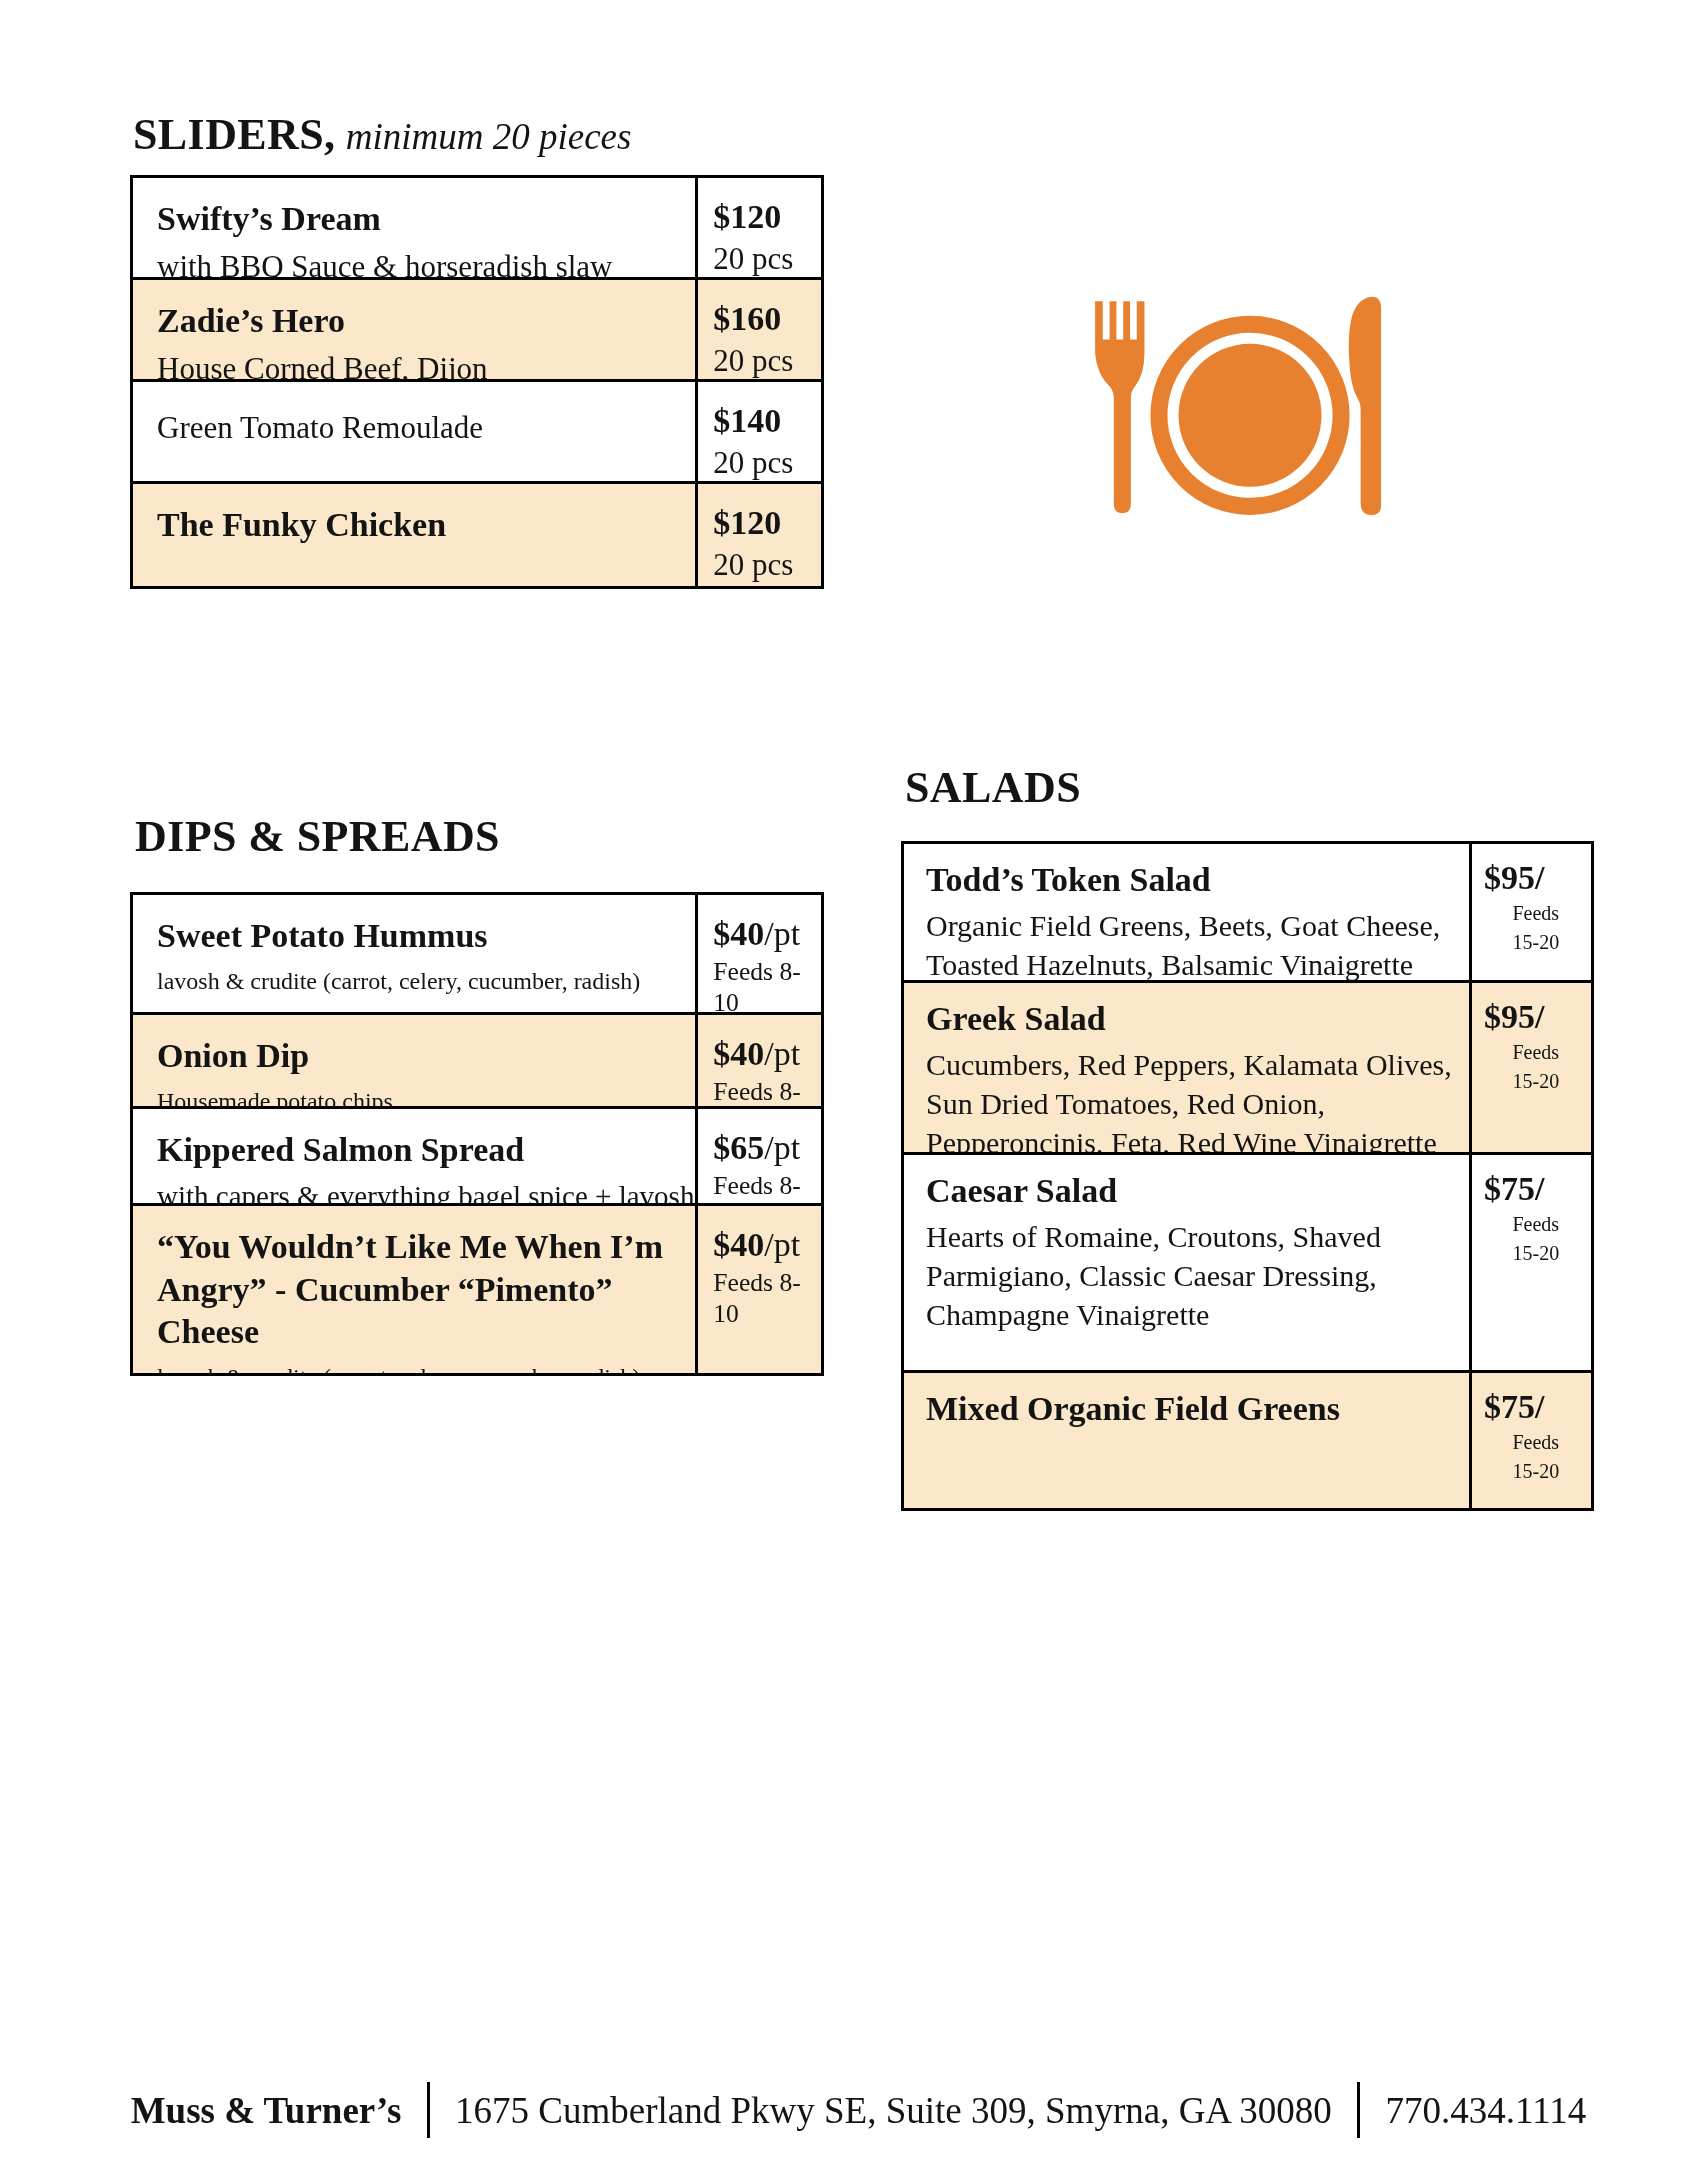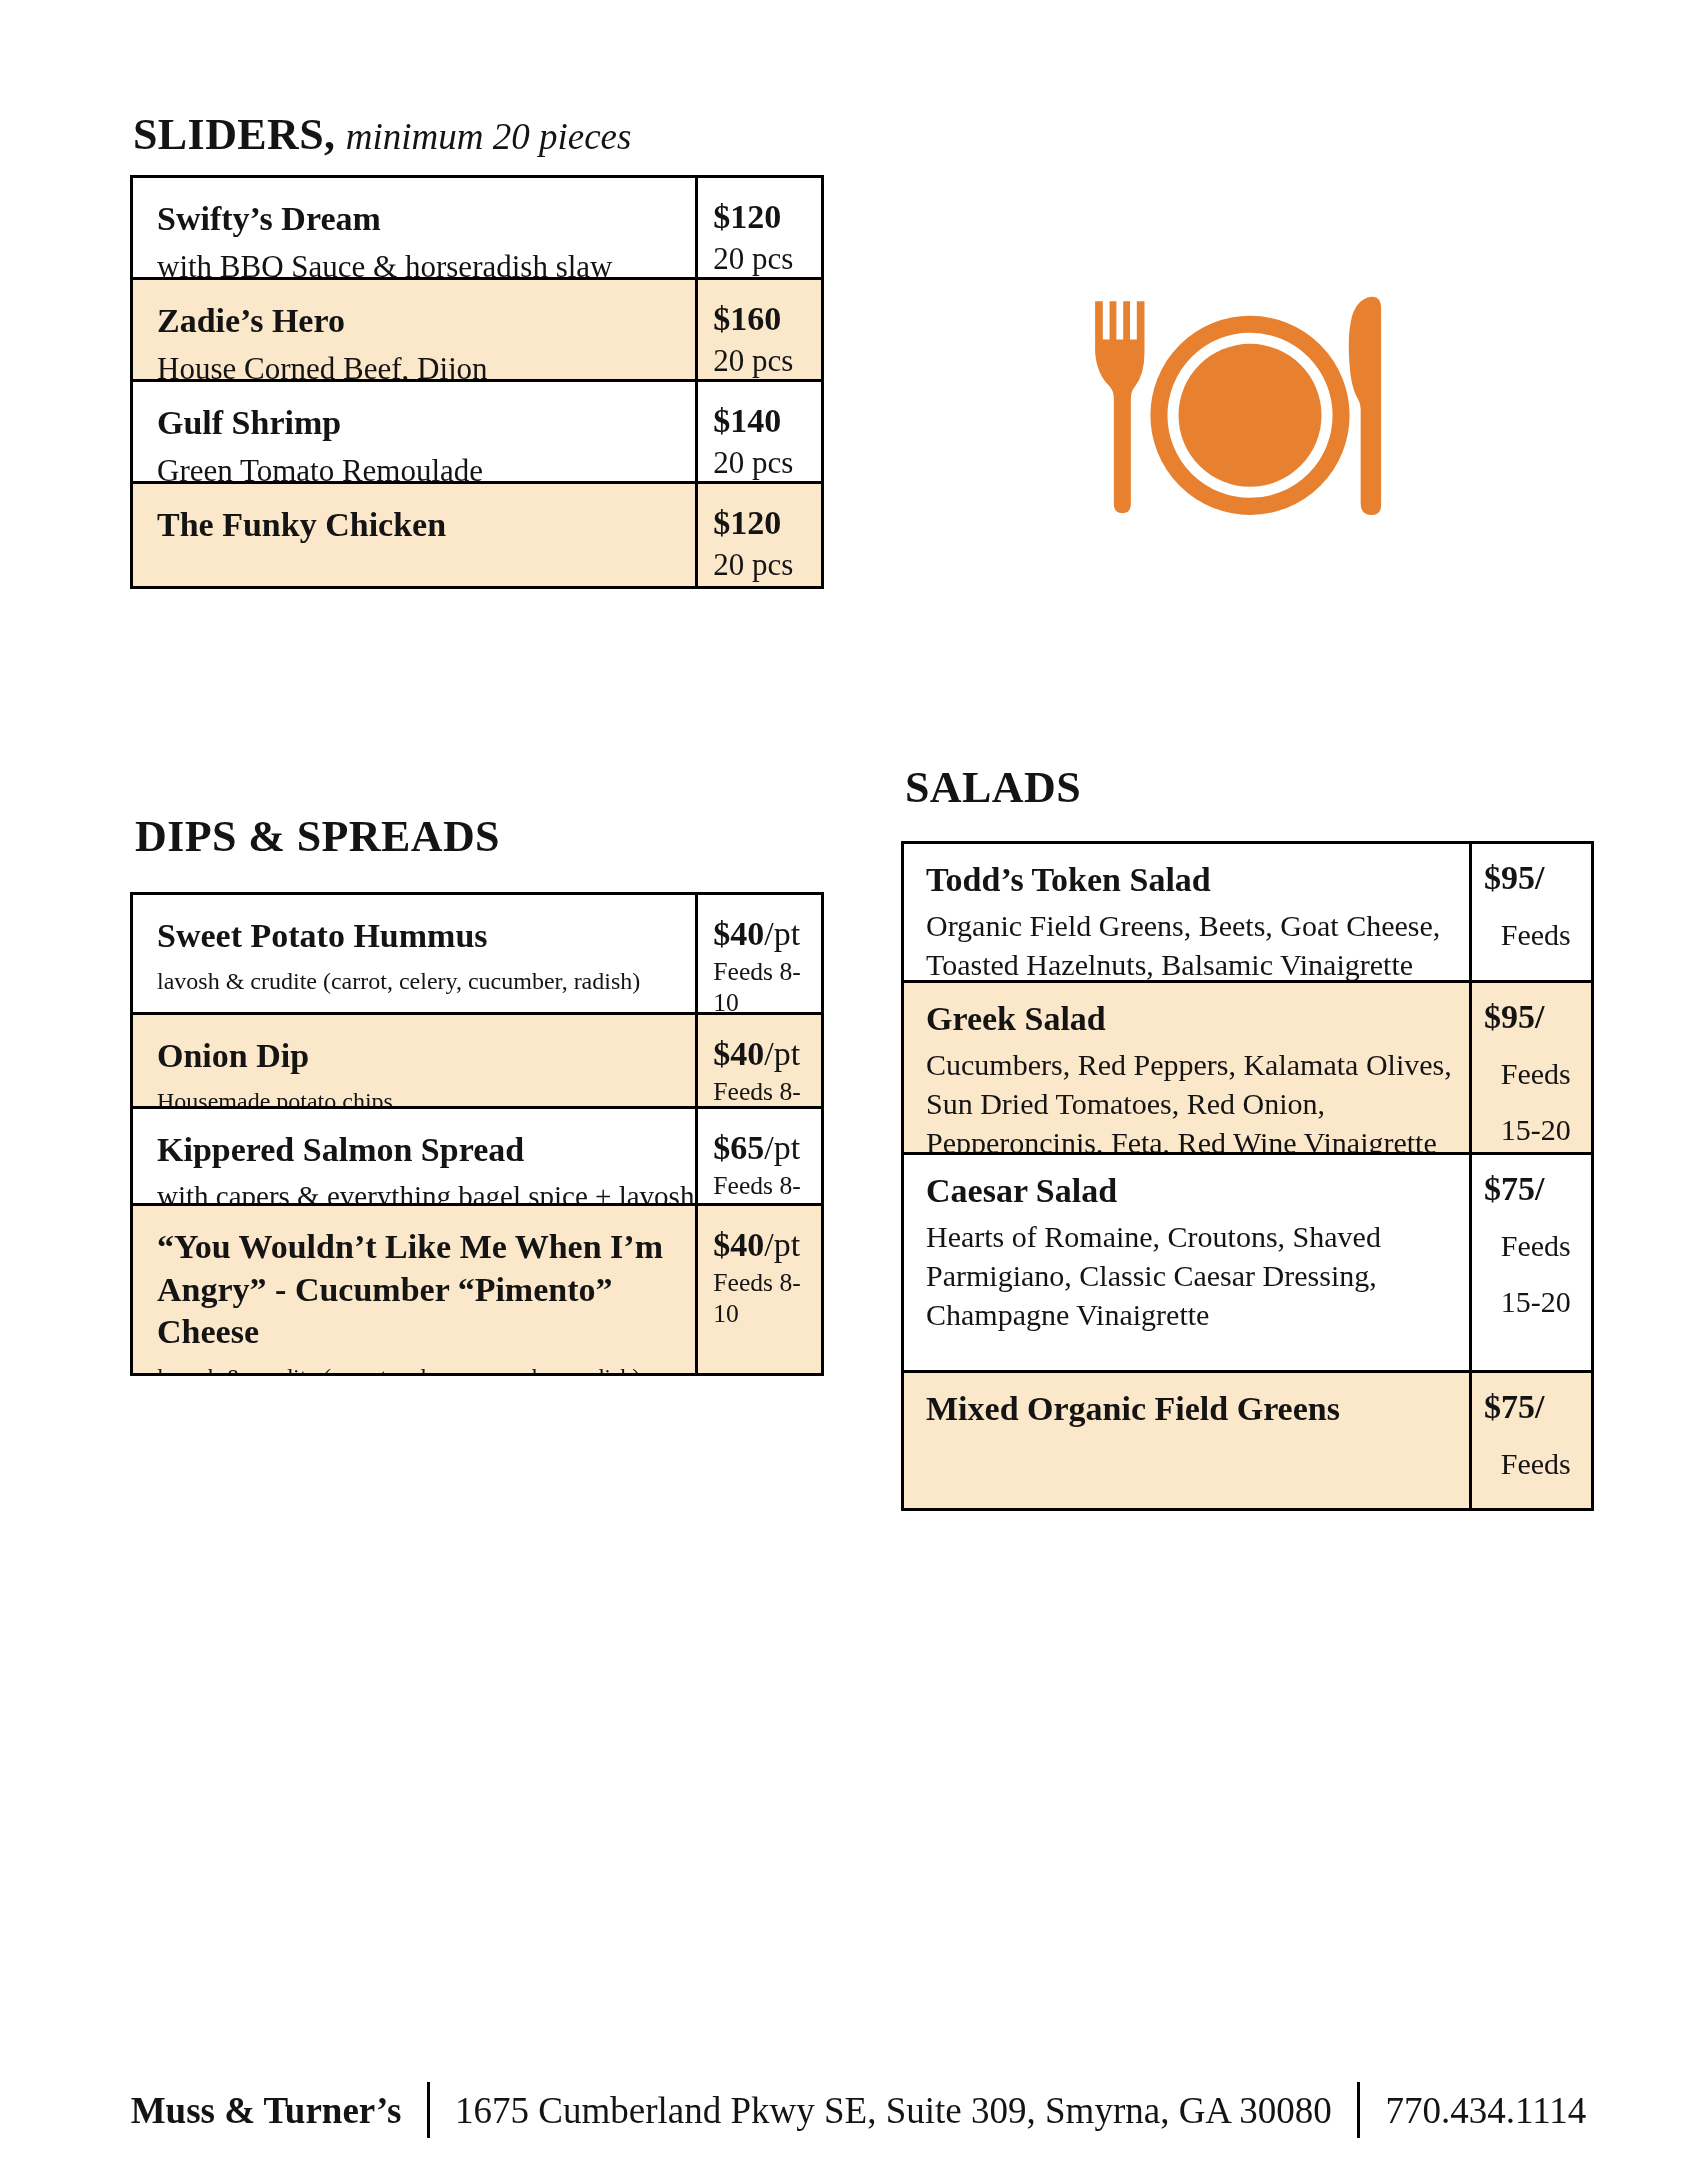--- a/index.html
+++ b/index.html
@@ -48,21 +48,21 @@
   
   .t-salads{left:901px;top:841px;width:693px;}
   .t-salads .row{grid-template-columns:1fr 119px;}
   .t-salads .row:nth-of-type(1){height:139px;}
   .t-salads .row:nth-of-type(2){height:172px;}
   .t-salads .row:nth-of-type(3){height:218px;}
   .t-salads .row:nth-of-type(4){height:135px;}
   .t-salads .cell-main{padding:15.3px 13.6px 0 22px;}
   .t-salads .cell-price{padding:13.6px 3.4px 0 12px;}
   .t-salads .item-desc{font-size:30px;line-height:1.3;margin-top:4.3px;}
-  .t-salads .price-sub{font-size:30px;text-align:center;margin-top:19px;line-height:1.25;}
+  .t-salads .price-sub{font-size:20px;text-align:center;margin-top:4px;line-height:1.25;}
   .t-salads .price-sub:first-of-type{margin-top:6.8px;}
 
   .sliders-heading{left:133px;top:109px;}
   .dips-heading{left:135px;top:811px;}
   .salads-heading{left:905px;top:762px;}
 
   .place-setting{position:absolute;left:1090px;top:290px;width:303px;height:237px;}
 
   .footer{
     position:absolute;left:0;top:2082px;width:100%;
@@ -103,21 +103,20 @@
       </div>
       <div class="cell-price">
         <div class="price-line"><span>$160</span><span class="price-suffix"></span></div>
         <div class="price-sub">20 pcs</div>
         <div class="price-sub"></div>
       </div>
     </div>
 
     <div class="row">
       <div class="cell-main">
-        <div class="item-name">Gulf Shrimp</div>
         <div class="item-desc">Green Tomato Remoulade</div>
         <div class="item-small"></div>
       </div>
       <div class="cell-price">
         <div class="price-line"><span>$140</span><span class="price-suffix"></span></div>
         <div class="price-sub">20 pcs</div>
         <div class="price-sub"></div>
       </div>
     </div>
 

